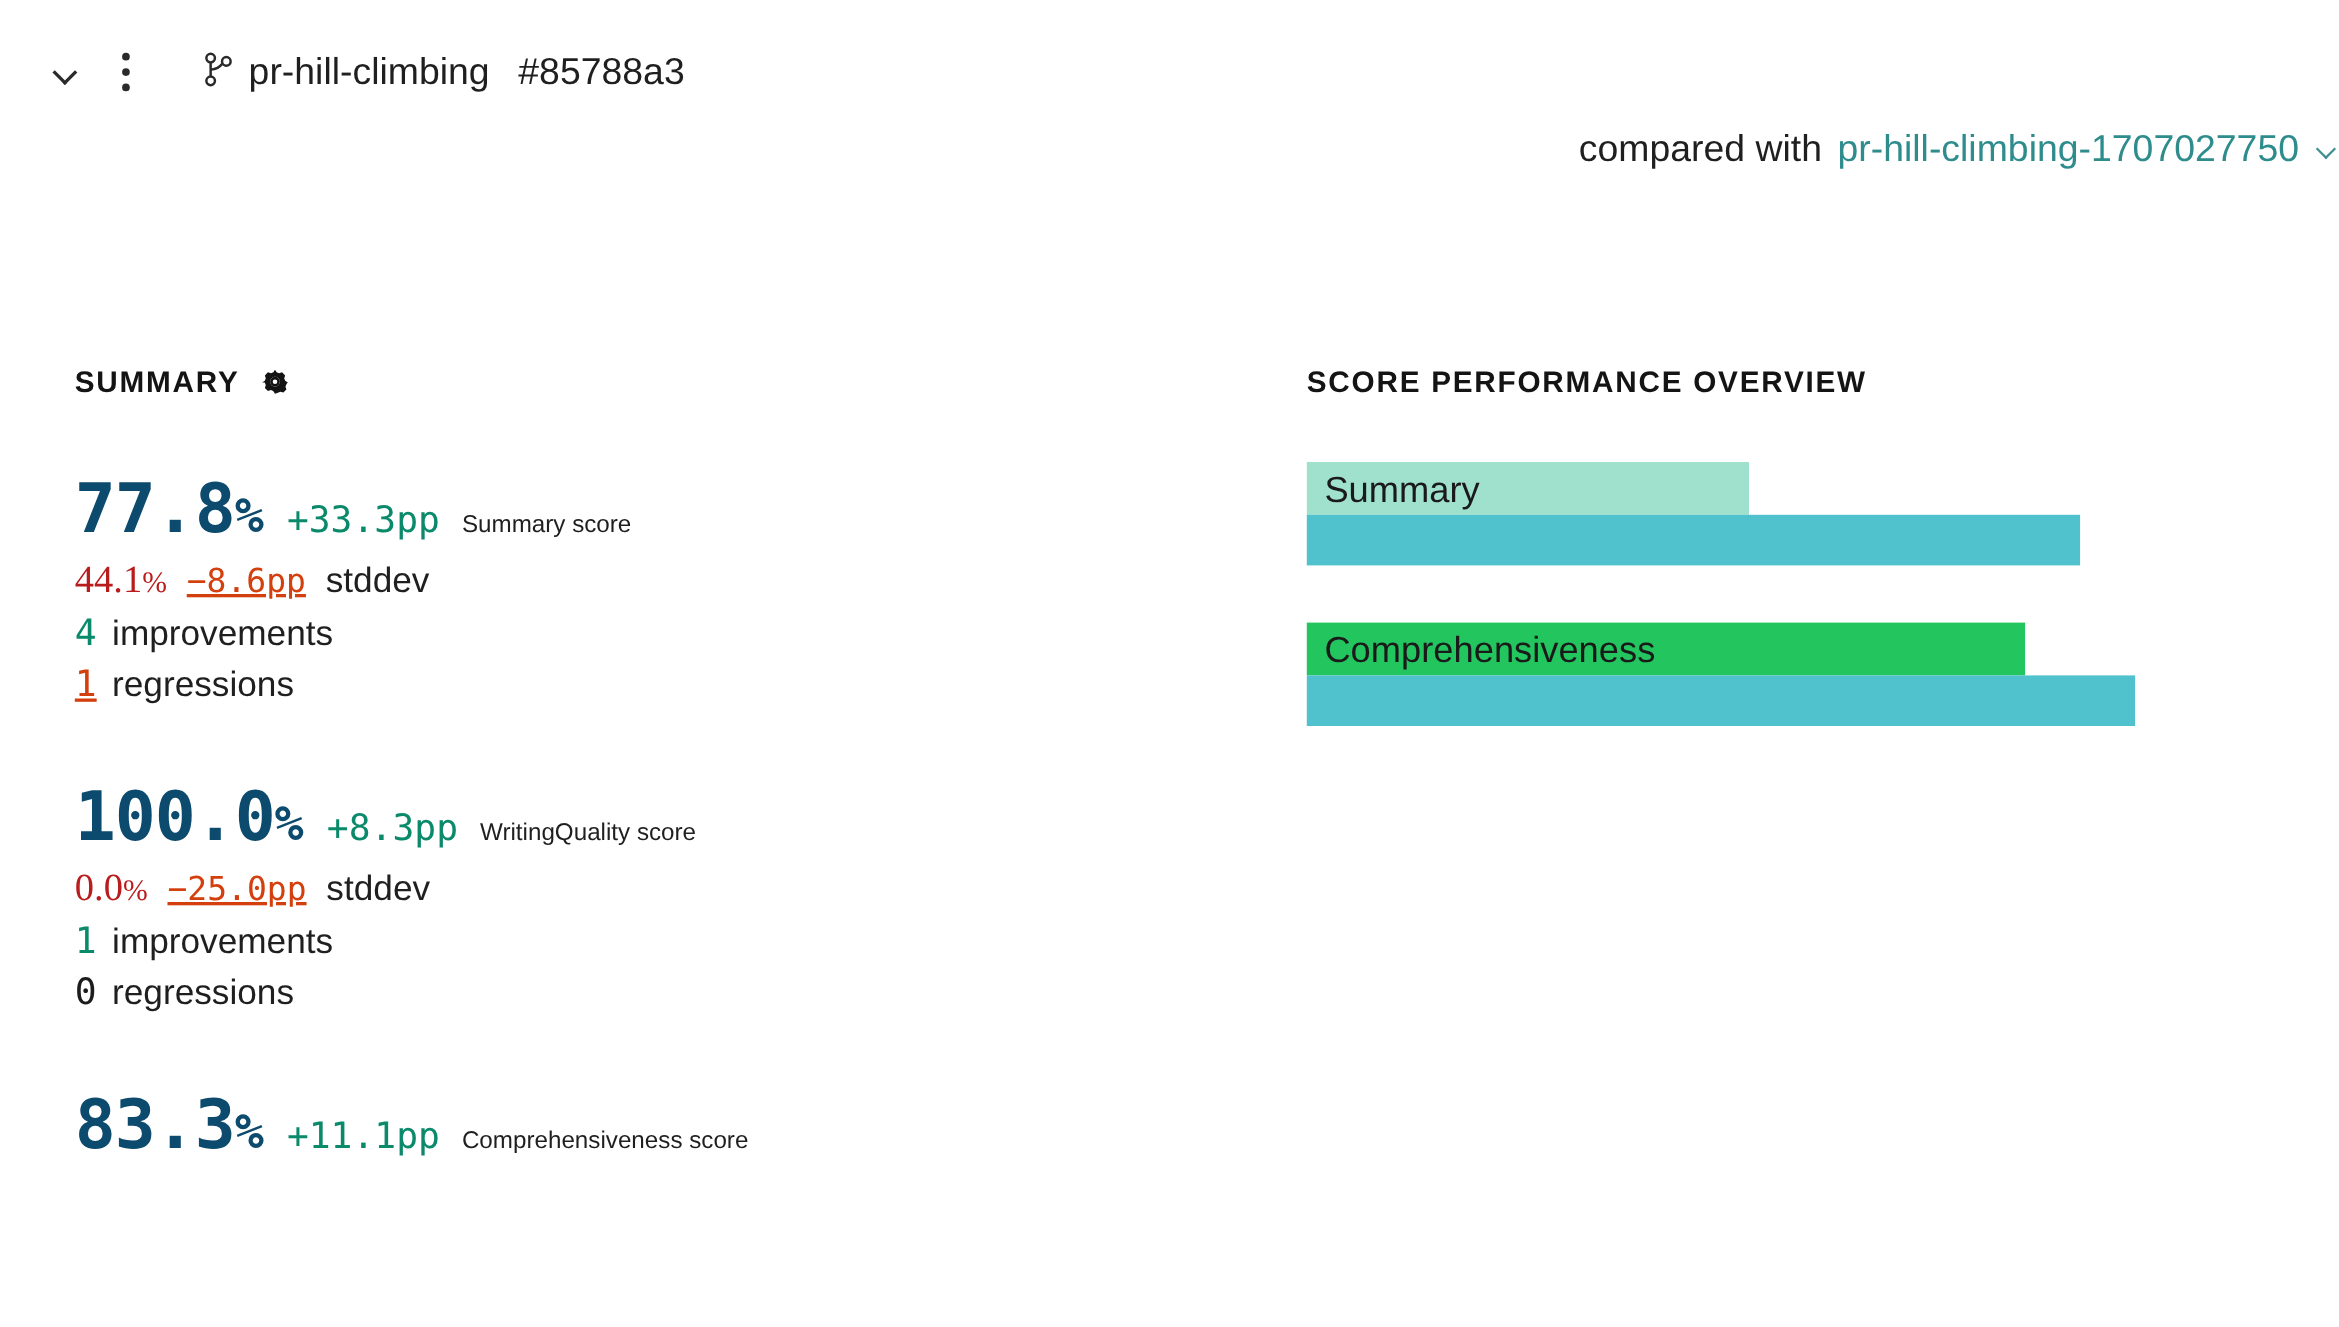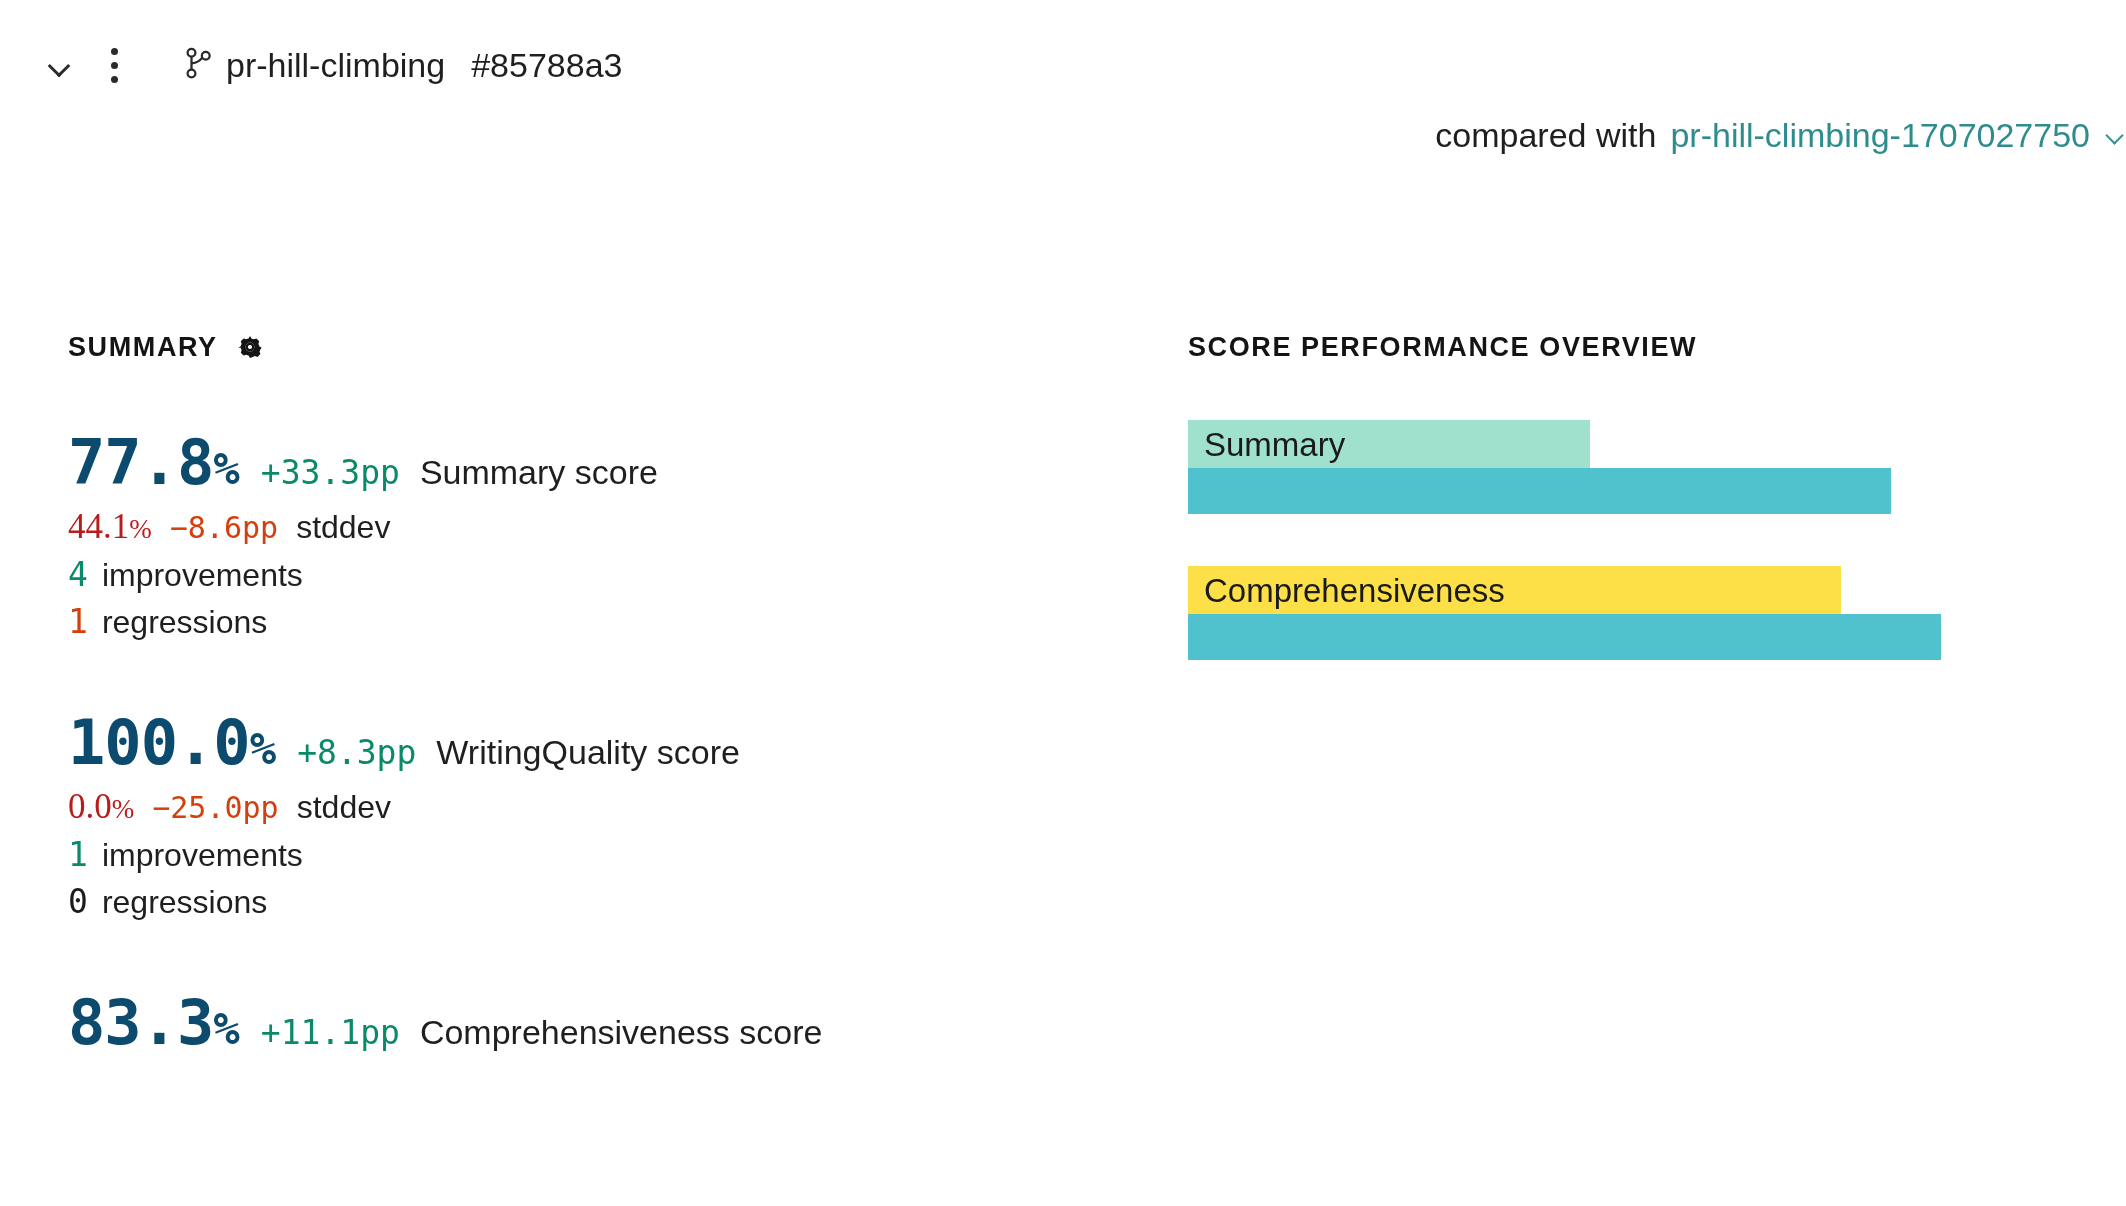--- a/index.html
+++ b/index.html
@@ -167,21 +167,21 @@
     line-height: 1.05;
   }
   .score-value .unit { font-size: 44px; }
   .score-delta {
     font-family: "DejaVu Sans Mono", monospace;
     font-size: 33px;
     margin-left: 22px;
     line-height: 1;
   }
   .score-label {
-    font-size: 34px;
+    font-size: 22px;
     color: #1f1f1f;
     margin-left: 20px;
     line-height: 1;
   }
 
   .score-sub {
     display: flex;
     align-items: baseline;
     white-space: nowrap;
     margin-top: 14px;
@@ -218,21 +218,21 @@
     line-height: 1;
   }
   .count-text {
     font-size: 32px;
     color: #1f1f1f;
     margin-left: 14px;
     line-height: 1;
   }
 
   .pos { color: #0b8a6b; }
-  .neg { color: #d3400e; }
+  .neg { color: #d3400e; text-decoration: underline; }
   .neutral { color: #1c1c1c; }
 
   
   .chart { margin-top: 56px; position: relative; }
   .bar-group { margin-bottom: 52px; }
   .bar-group:last-child { margin-bottom: 0; }
   .bar {
     height: 48px;
     display: flex;
     align-items: center;
@@ -361,21 +361,21 @@
   <div class="chart">
 
     <div class="bar-group">
       <div class="bar baseline" style="width: 44.5%; background: rgb(159, 225, 204);">
         <span class="bar-label">Summary</span>
       </div>
       <div class="bar current" style="width: 77.8%; background: rgb(79, 194, 205);"></div>
     </div>
 
     <div class="bar-group">
-      <div class="bar baseline" style="width: 72.2%; background: #fde047;">
+      <div class="bar baseline" style="width: 72.2%; background: #22c55e;">
         <span class="bar-label">Comprehensiveness</span>
       </div>
       <div class="bar current" style="width: 83.3%; background: rgb(79, 194, 205);"></div>
     </div>
 
 
   </div>
 </div>
 
 </body></html>

